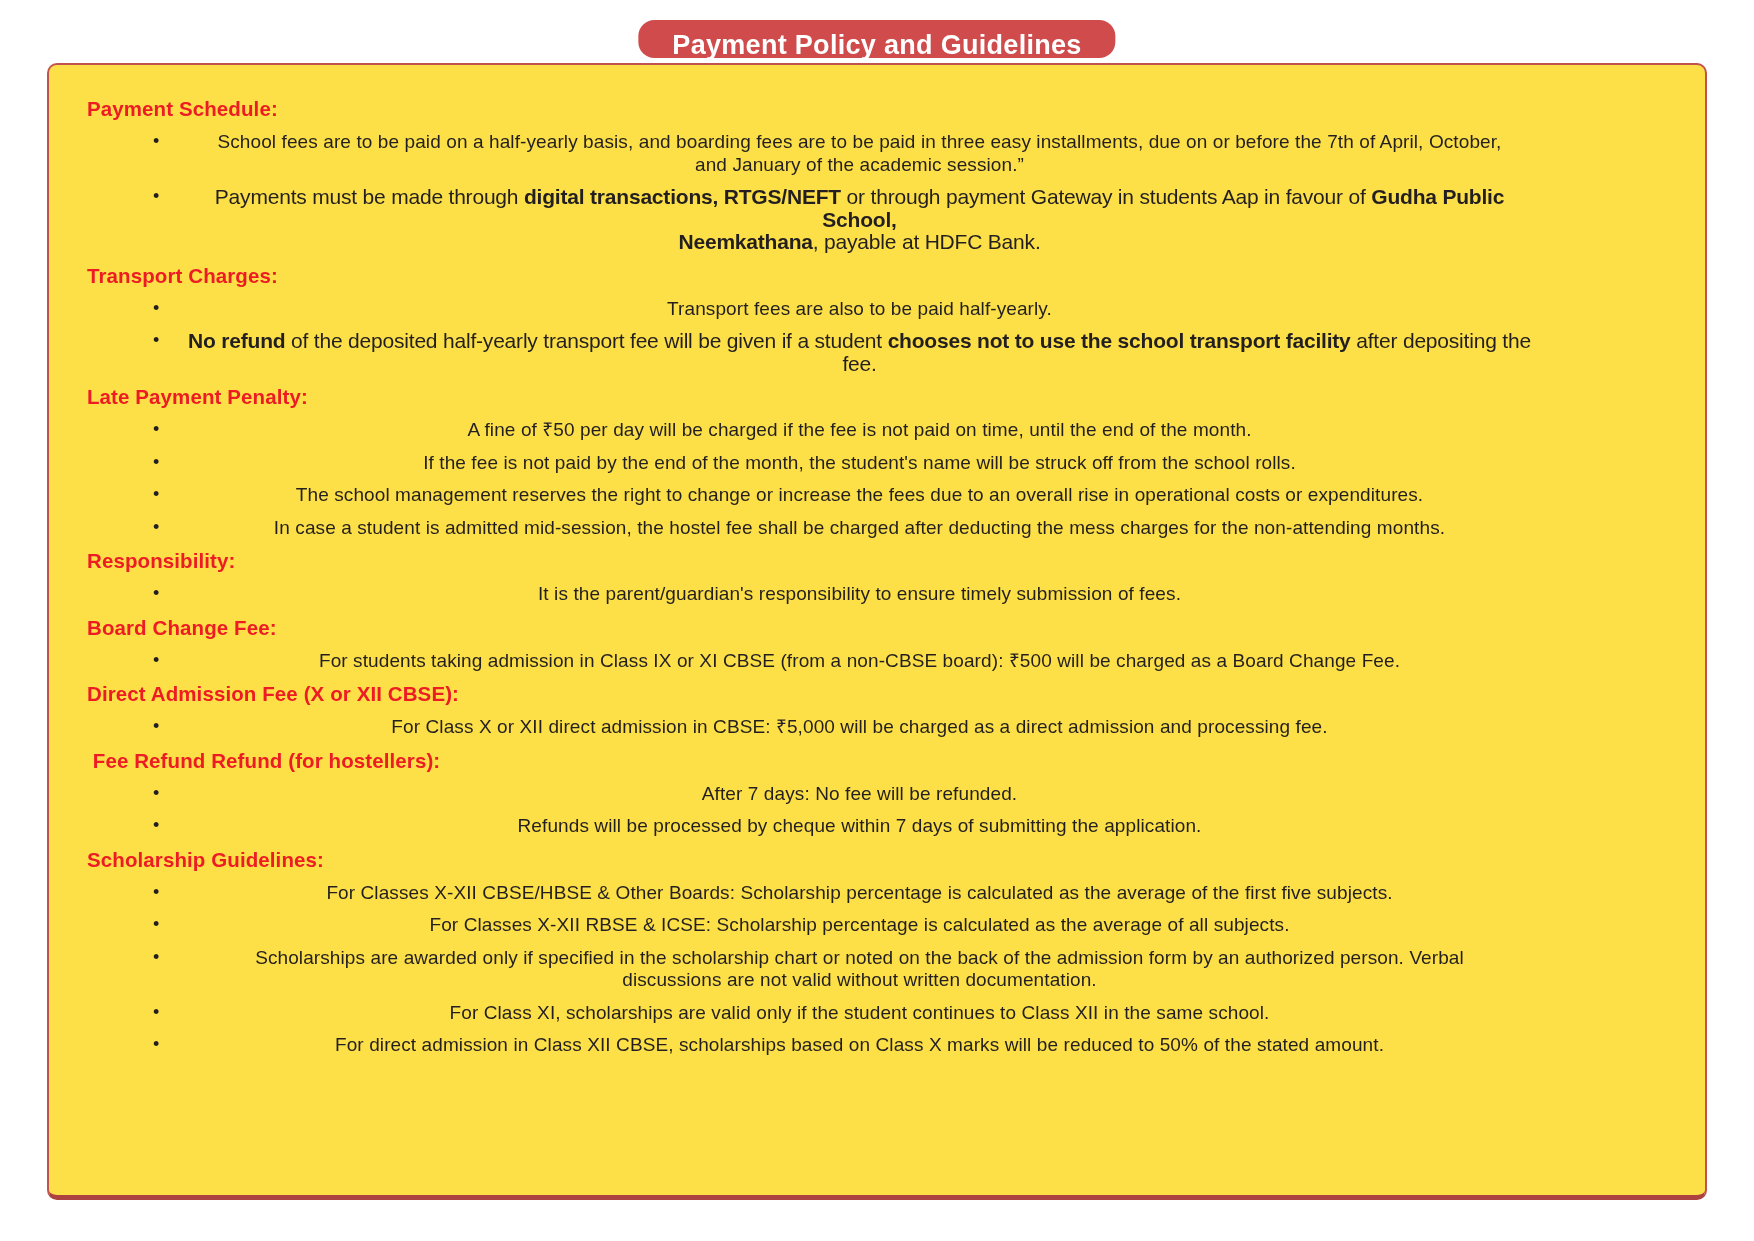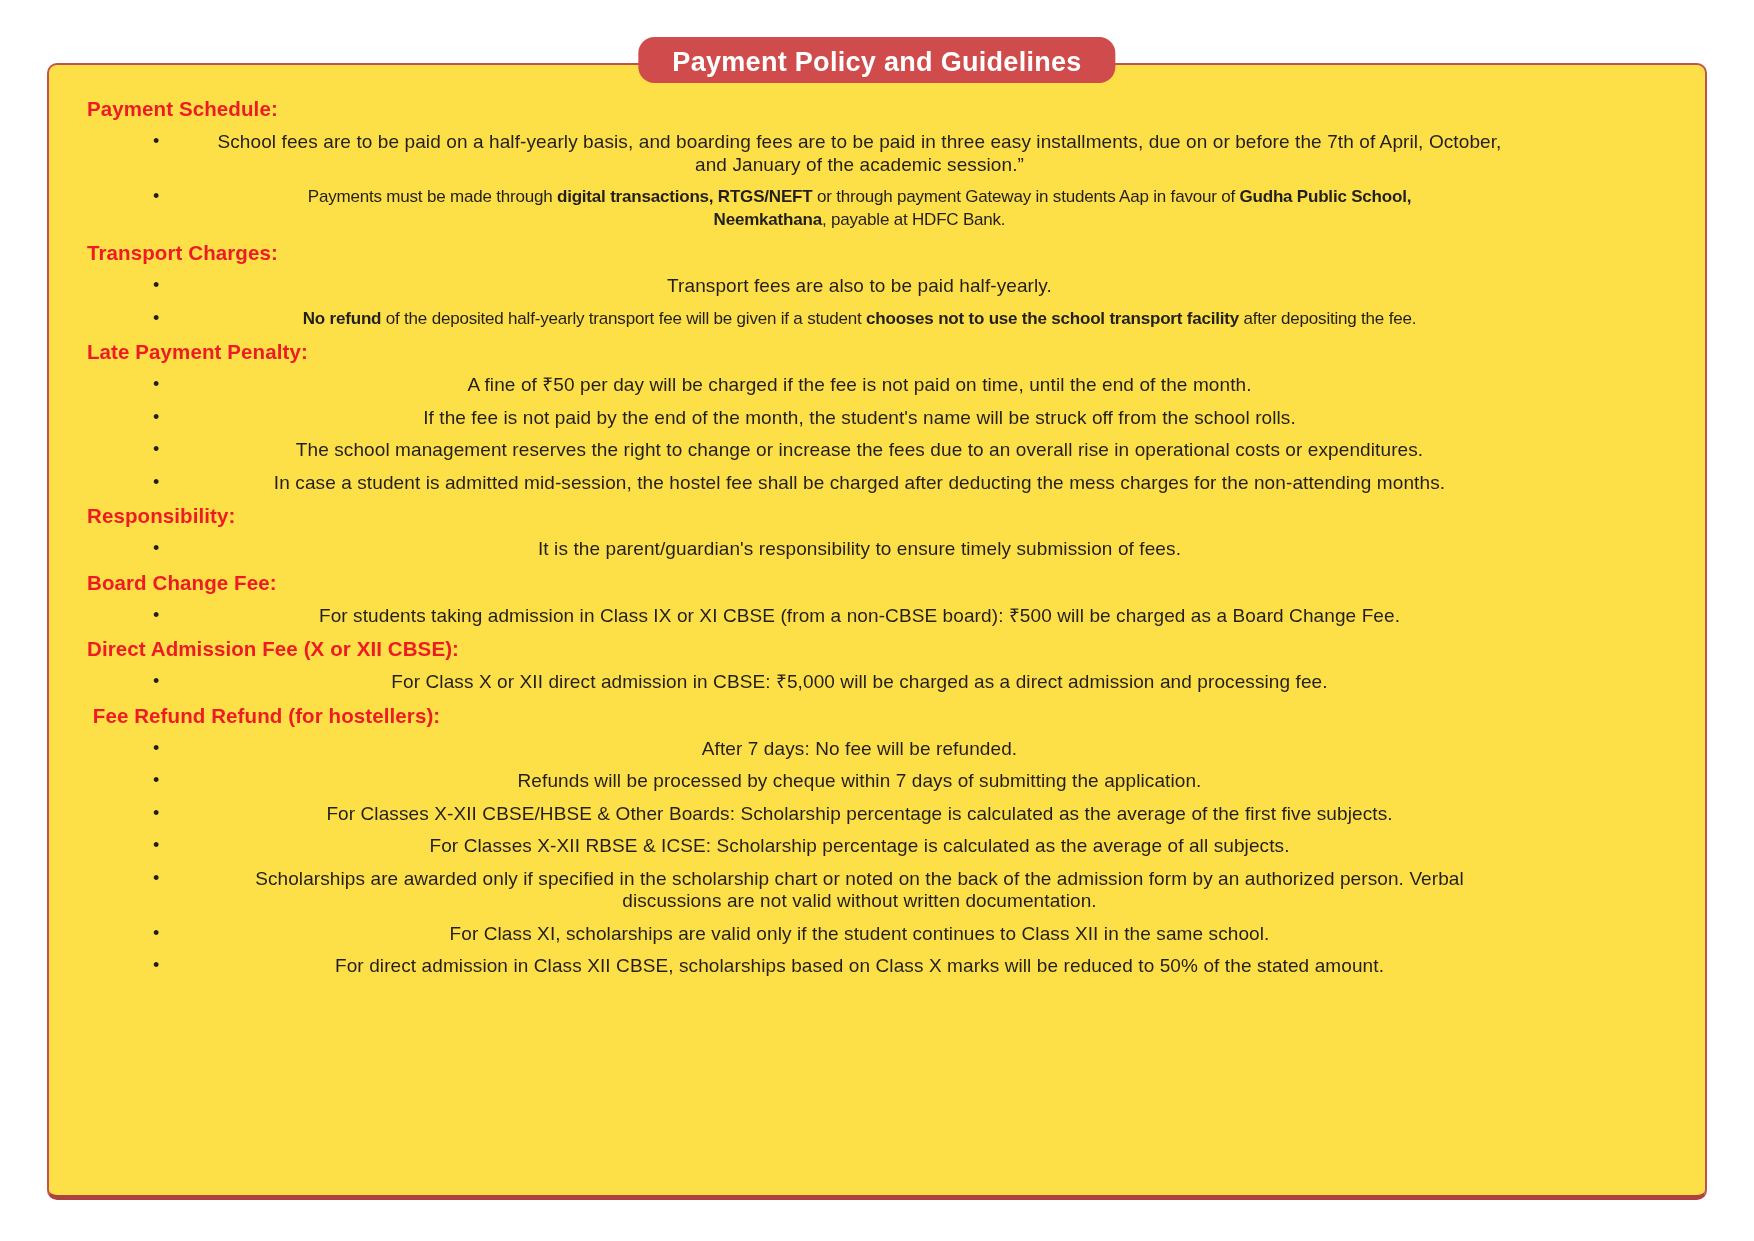--- a/index.html
+++ b/index.html
@@ -21,27 +21,27 @@
     left: 47px;
     right: 47px;
     bottom: 41px;
     border: 2px solid var(--border-color, #c0534f);
     border-bottom: 5px solid var(--border-bottom-color, #ad4341);
     border-radius: 10px;
     background: #fde047;
   }
   .title-banner {
     position: absolute;
-    top: 37px;
+    top: 20px;
     left: 50%;
     transform: translateX(-50%);
     background: var(--banner-color, #d04c4c);
     color: #ffffff;
     border-radius: 16px;
-    height: 46px;
+    height: 38px;
     line-height: 50px;
     padding: 0 34px;
     font-size: 27px;
     font-weight: bold;
     letter-spacing: 0.3px;
     white-space: nowrap;
   }
   .content {
     position: absolute;
     top: 0; left: 0; right: 0; bottom: 0;
@@ -75,21 +75,21 @@
   li.bullet-item::before {
     content: "\2022";
     position: absolute;
     left: 0;
     top: -1px;
     font-size: 18px;
     color: var(--body-color, #231f20);
   }
   li.bullet-item.condensed {
     letter-spacing: -0.2px;
-    font-size: 17px;
+    font-size: 21px;
   }
   li.bullet-item strong { font-weight: bold; }
 </style>
 </head>
 <body>
 
 <div class="page">
   <div class="policy-box">
     <div class="content">
       <div id="sections">
@@ -139,20 +139,21 @@
             </ul>
           </section>
           <section>
             <h2 class="section-heading"> Fee Refund Refund (for hostellers):</h2>
             <ul class="section-bullets">
               <li class="bullet-item"><span>After 7 days: No fee will be refunded.</span></li>
               <li class="bullet-item"><span>Refunds will be processed by cheque within 7 days of submitting the application.</span></li>
             </ul>
           </section>
           <section>
+            <h2 class="section-heading">Scholarship Guidelines:</h2>
             <ul class="section-bullets">
               <li class="bullet-item"><span>For Classes X-XII CBSE/HBSE &amp; Other Boards: Scholarship percentage is calculated as the average of the first five subjects.</span></li>
               <li class="bullet-item"><span>For Classes X-XII RBSE &amp; ICSE: Scholarship percentage is calculated as the average of all subjects.</span></li>
               <li class="bullet-item"><span>Scholarships are awarded only if specified in the scholarship chart or noted on the back of the admission form by an authorized person. Verbal</span><br><span>discussions are not valid without written documentation.</span></li>
               <li class="bullet-item"><span>For Class XI, scholarships are valid only if the student continues to Class XII in the same school.</span></li>
               <li class="bullet-item"><span>For direct admission in Class XII CBSE, scholarships based on Class X marks will be reduced to 50% of the stated amount.</span></li>
             </ul>
           </section>
         </div>
     </div>

